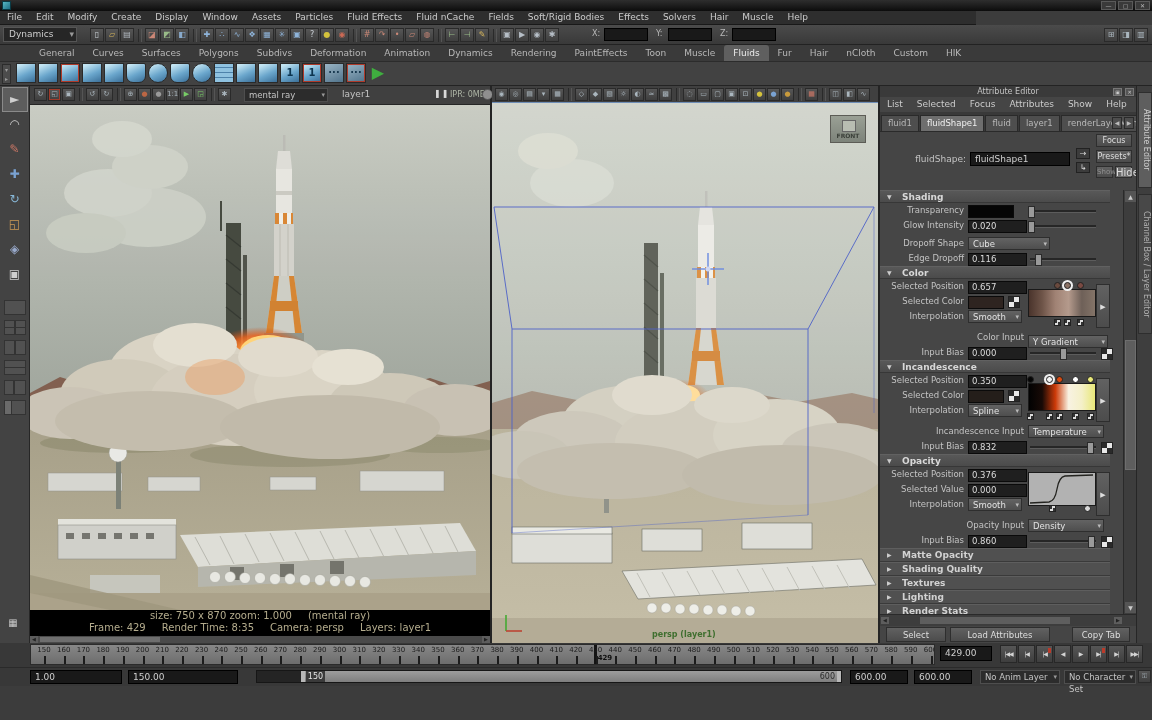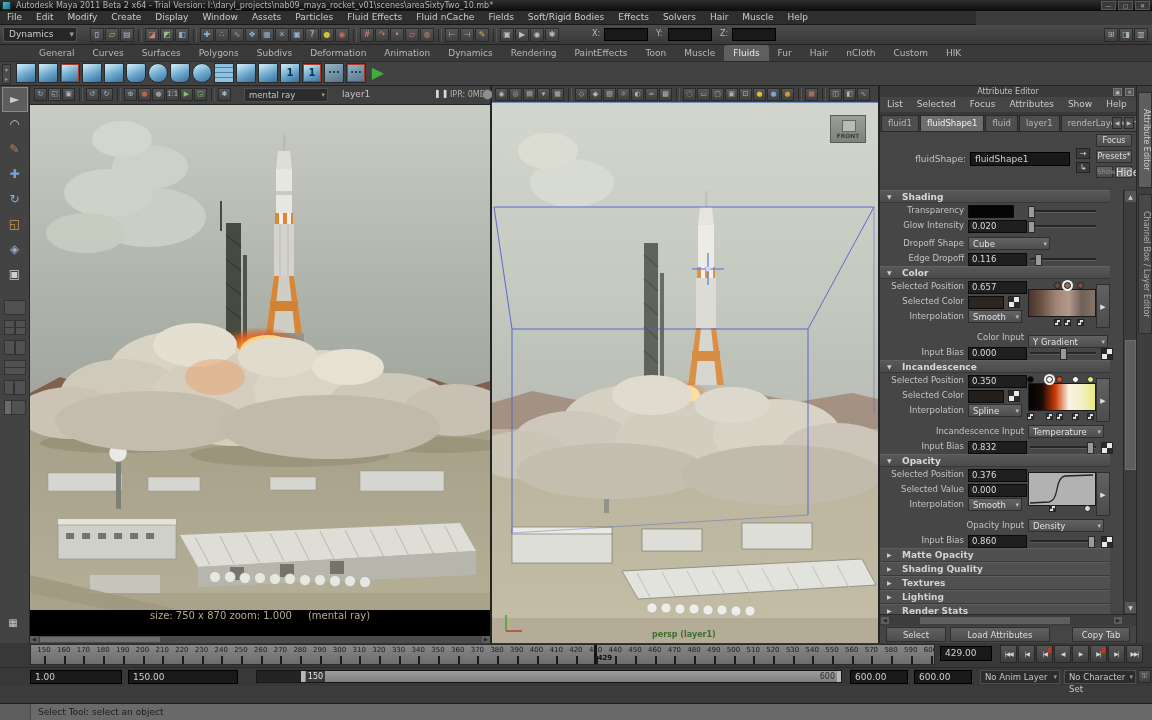--- a/index.html
+++ b/index.html
@@ -156,21 +156,20 @@
   #commandline{left:0;top:686px;width:1152px;height:17px;background:#3a3a3a;border-top:1px solid #2a2a2a;box-sizing:border-box}
   #helpline{left:0;top:703px;width:1152px;height:17px;background:#6a6a6a;border-top:1px solid #1e1e1e;box-sizing:border-box;color:#1d1d1d}
 </style>
 </head>
 <body>
 
 <div id="app">
 
   <div class="abs" id="titlebar">
     <div class="abs" id="maya-logo"></div>
-    <div class="abs" id="title-text">Autodesk Maya 2011 Beta 2 x64 - Trial Version: I:\daryl_projects\nab09_maya_rocket_v01\scenes\areaSixtyTwo_10.mb*</div>
     <div class="abs winbtn" style="right:36px">—</div>
     <div class="abs winbtn" style="right:19px">▢</div>
     <div class="abs winbtn" style="right:2px">✕</div>
   </div>
 
   <div class="abs" id="menubar"><span id="menu-items"><span class="menu-item">File</span><span class="menu-item">Edit</span><span class="menu-item">Modify</span><span class="menu-item">Create</span><span class="menu-item">Display</span><span class="menu-item">Window</span><span class="menu-item">Assets</span><span class="menu-item">Particles</span><span class="menu-item">Fluid Effects</span><span class="menu-item">Fluid nCache</span><span class="menu-item">Fields</span><span class="menu-item">Soft/Rigid Bodies</span><span class="menu-item">Effects</span><span class="menu-item">Solvers</span><span class="menu-item">Hair</span><span class="menu-item">Muscle</span><span class="menu-item">Help</span></span></div>
 
   <div class="abs" id="statusline">
     <div class="abs" id="menuset">Dynamics</div>
     <div class="abs icrow" id="sl-icons">
@@ -402,20 +401,26 @@
             <circle cx="335" cy="477" r="5.5"></circle>
         </g>
         <rect x="0" y="488" width="460" height="17" fill="#a89f86"></rect>
         <path d="M0 470 L150 505 L80 505 L0 488 Z" fill="#9b9278" opacity=".8"></path>
         <rect width="460" height="505" fill="#ffffff" opacity=".04"></rect>
       </svg>
       <div class="abs" id="rvinfo">
         <div class="inforow">
           <span>size: 750 x 870 zoom: 1.000</span>
           <span>(mental ray)</span>
+        </div>
+        <div class="inforow">
+          <span>Frame: 429</span>
+          <span>Render Time: 8:35</span>
+          <span>Camera: persp</span>
+          <span>Layers: layer1</span>
         </div>
       </div>
       <div class="abs icrow" id="rvscroll">
         <div class="scrarr">◀</div>
         <div class="abs" id="rvthumb"></div>
         <div class="scrarr" style="position:absolute;right:0">▶</div>
       </div>
     </div>
   </div>
 
@@ -854,18 +859,14 @@
     <div class="abs fld" style="left:850px;top:2px;width:58px;height:14px">600.00</div>
     <div class="abs fld" style="left:914px;top:2px;width:58px;height:14px">600.00</div>
     <div class="abs dd" style="left:980px;top:2px;width:80px;height:14px">No Anim Layer</div>
     <div class="abs dd" style="left:1064px;top:2px;width:72px;height:14px">No Character Set</div>
     <div class="abs icrow" style="left:1138px;top:2px" id="rs-icons">
         <div class="ic sm">⚿</div>
       </div>
   </div>
 
 
-  <div class="abs" id="helpline">
-    <div class="abs" style="left:0;top:0;width:30px;height:16px;background:#5e5e5e;border-right:1px solid #4a4a4a"></div>
-    <span class="abs" style="left:38px;top:0;line-height:16px">Select Tool: select an object</span>
-  </div>
 
 </div>
 
 </body></html>

